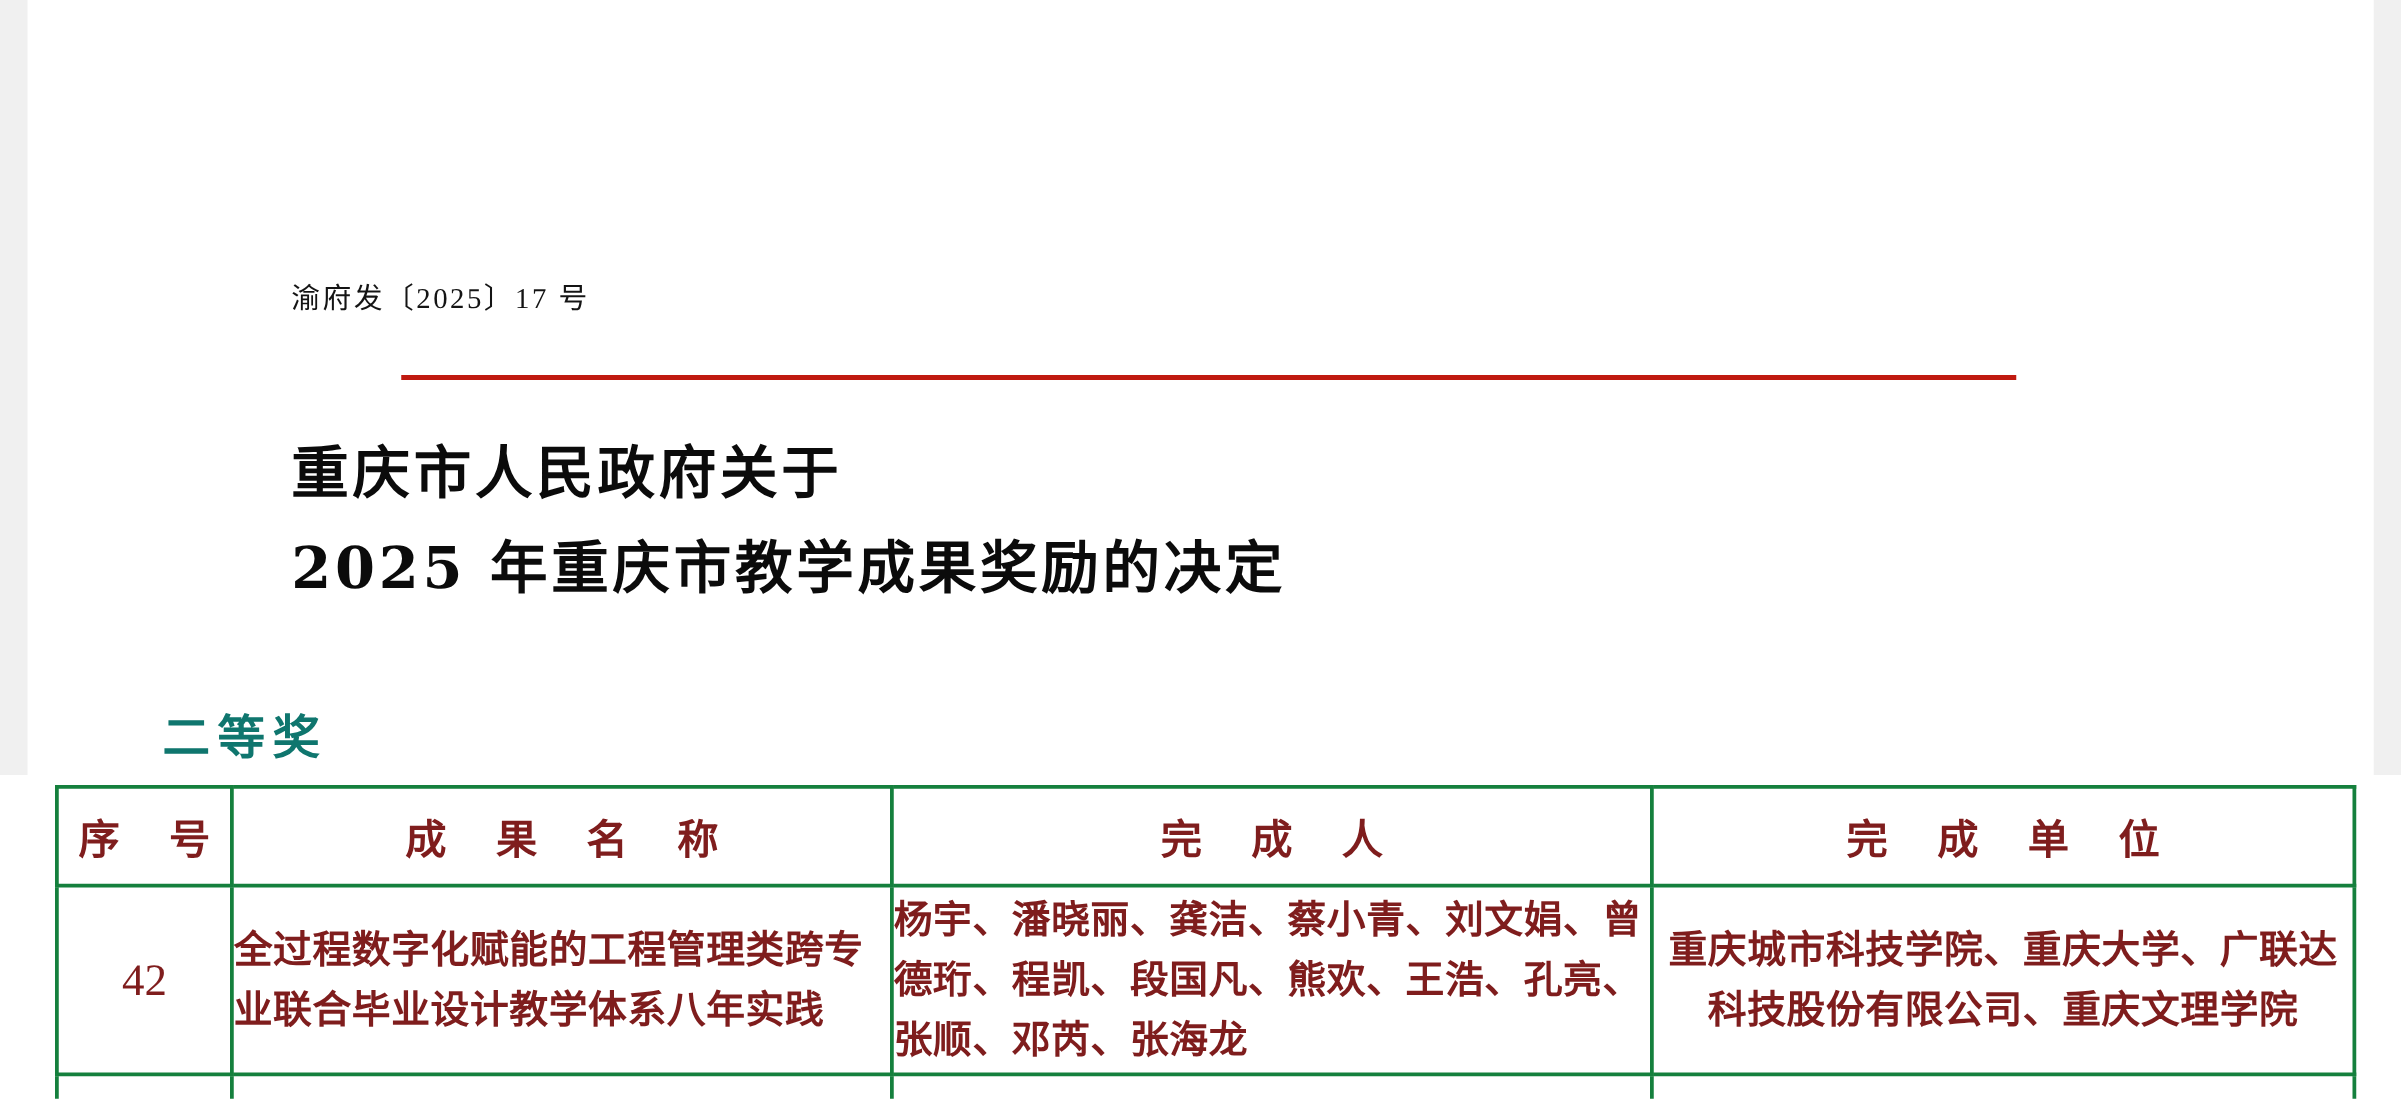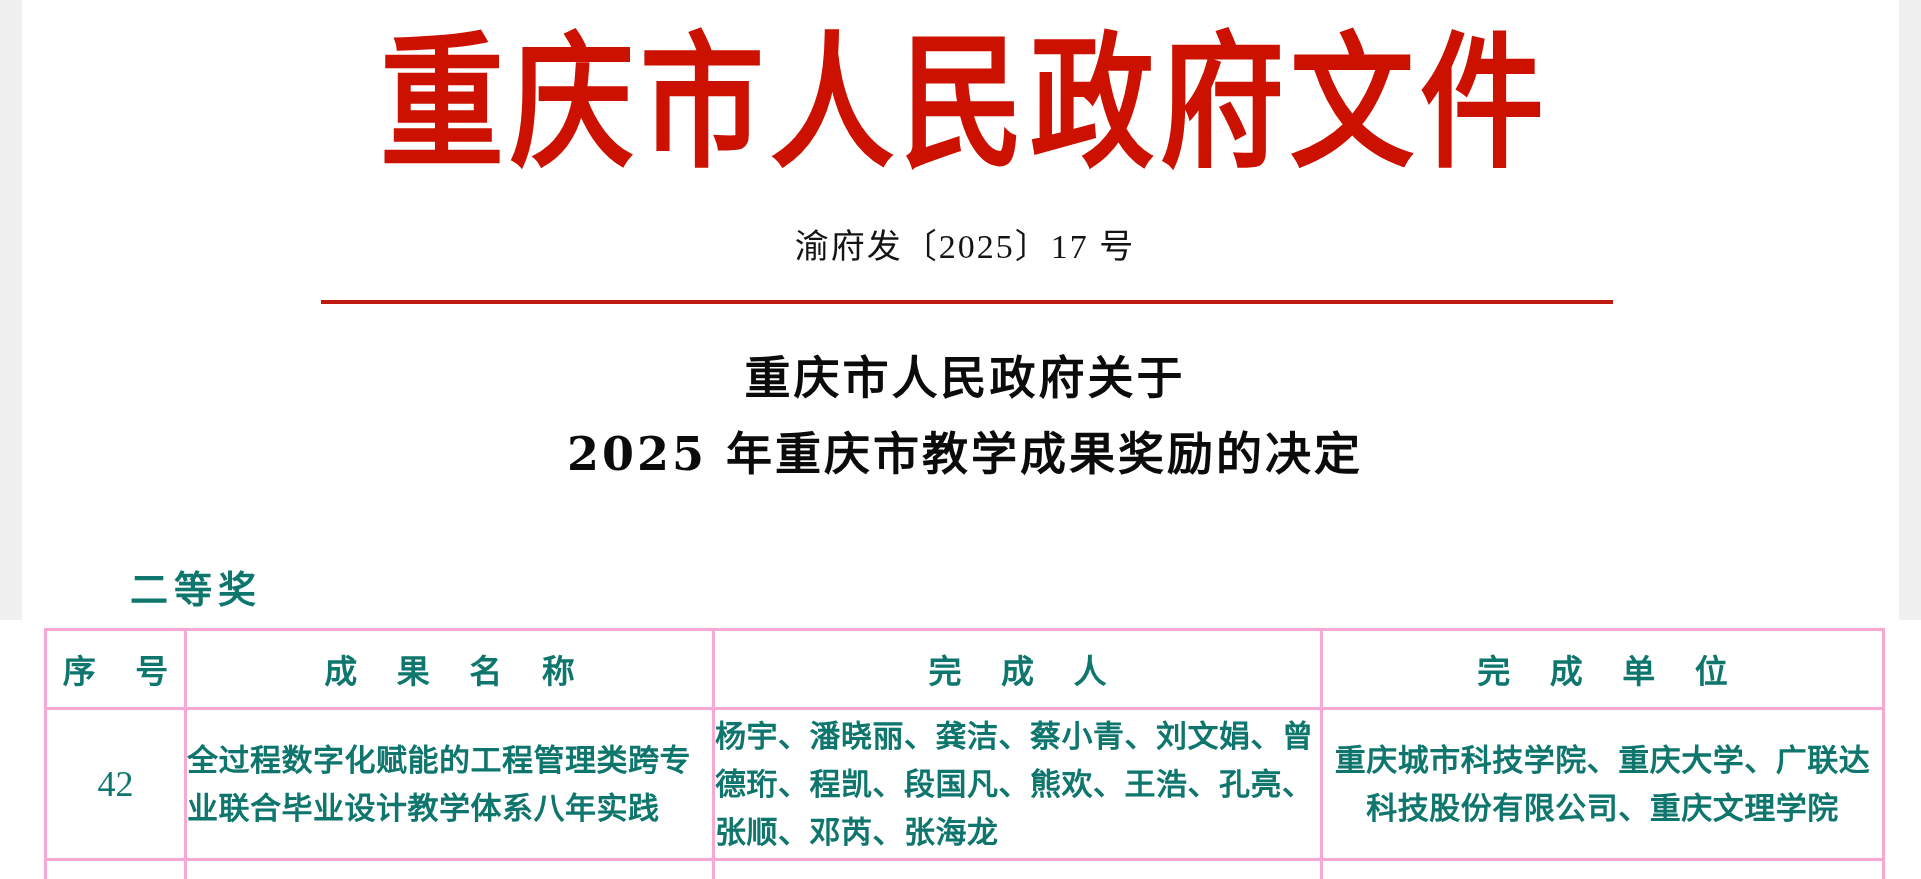--- a/index.html
+++ b/index.html
@@ -64,22 +64,21 @@
     top: 205px;
     width: 1464px;
     height: 124px;
     background: #ffffff;
   }
   .docnum {
     position: absolute;
     left: 0;
     top: 14px;
     width: 100%;
-    text-align: center;
-    font-size: 34px;
+    font-size: 23px;
     color: #141414;
     letter-spacing: 2px;
     font-family: "Liberation Serif", "DejaVu Serif", serif;
   }
   .docnum-rule {
     position: absolute;
     left: 88px;
     top: 95px;
     width: 1292px;
     height: 4px;
@@ -87,21 +86,20 @@
   }
 
   
   .title-block {
     position: absolute;
     left: 233px;
     top: 340px;
     width: 1464px;
     height: 180px;
     background: #ffffff;
-    text-align: center;
   }
   .title-line {
     font-family: "DejaVu Serif", "Liberation Serif", serif;
     font-weight: bold;
     font-size: 46px;
     line-height: 76px;
     color: #0b0b0b;
     letter-spacing: 3px;
     white-space: nowrap;
   }
@@ -128,24 +126,24 @@
     width: 1838px;
   }
   table.award-table {
     border-collapse: collapse;
     width: 1838px;
     table-layout: fixed;
     background: #ffffff;
   }
   table.award-table th,
   table.award-table td {
-    border: 3px solid #f9a8d4;
+    border: 3px solid #15803d;
     padding: 0;
     vertical-align: middle;
-    color: #0f766e;
+    color: #7f1d1d;
   }
   table.award-table th {
     height: 76px;
     font-family: "DejaVu Serif", "Liberation Serif", serif;
     font-weight: bold;
     font-size: 33px;
     letter-spacing: 14px;
     text-indent: 14px;
     text-align: center;
   }
@@ -174,23 +172,20 @@
   .row-partial td { height: 26px; }
 </style>
 </head>
 <body>
 
 <div class="page">
 
   <div class="edge-band left"></div>
   <div class="edge-band right"></div>
 
-  <div class="masthead">
-    <div class="masthead-title">重庆市人民政府文件</div>
-  </div>
 
   <div class="docnum-block">
     <div class="docnum">渝府发〔2025〕17 号</div>
     <div class="docnum-rule"></div>
   </div>
 
   <div class="title-block">
     <div class="title-line">重庆市人民政府关于</div>
     <div class="title-line">2025 年重庆市教学成果奖励的决定</div>
   </div>

